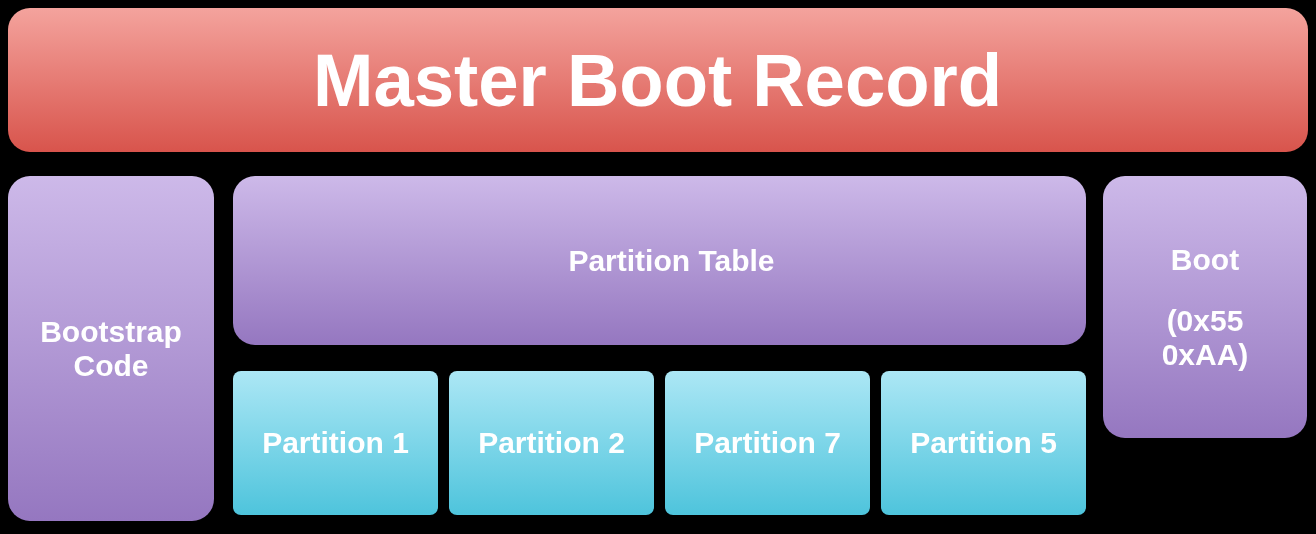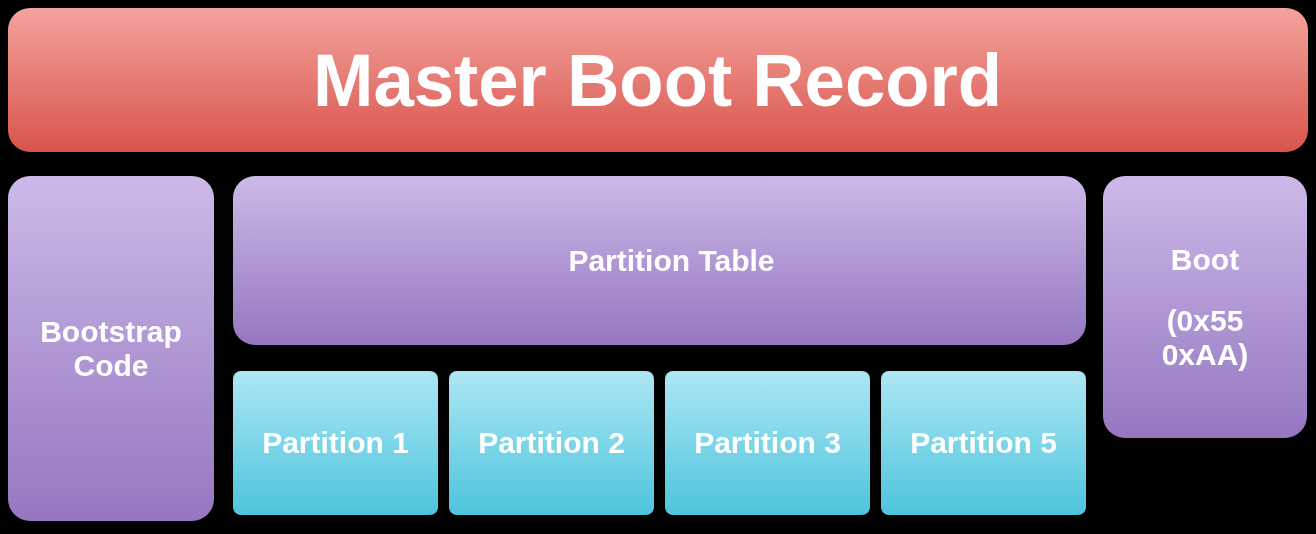--- a/index.html
+++ b/index.html
@@ -107,21 +107,21 @@
   </div>
 
   <div class="partitions-row">
     <div class="partition cyan">
       <div class="block-label">Partition 1</div>
     </div>
     <div class="partition cyan">
       <div class="block-label">Partition 2</div>
     </div>
     <div class="partition cyan">
-      <div class="block-label">Partition 3</div>
+      <div class="block-label">Partition 7</div>
     </div>
     <div class="partition cyan">
       <div class="block-label">Partition 5</div>
     </div>
   </div>
 
   <div class="box purple boot-signature">
     <div class="block-label">
       <div>Boot</div>
       <div class="sig-group-2">(0x55</div>

